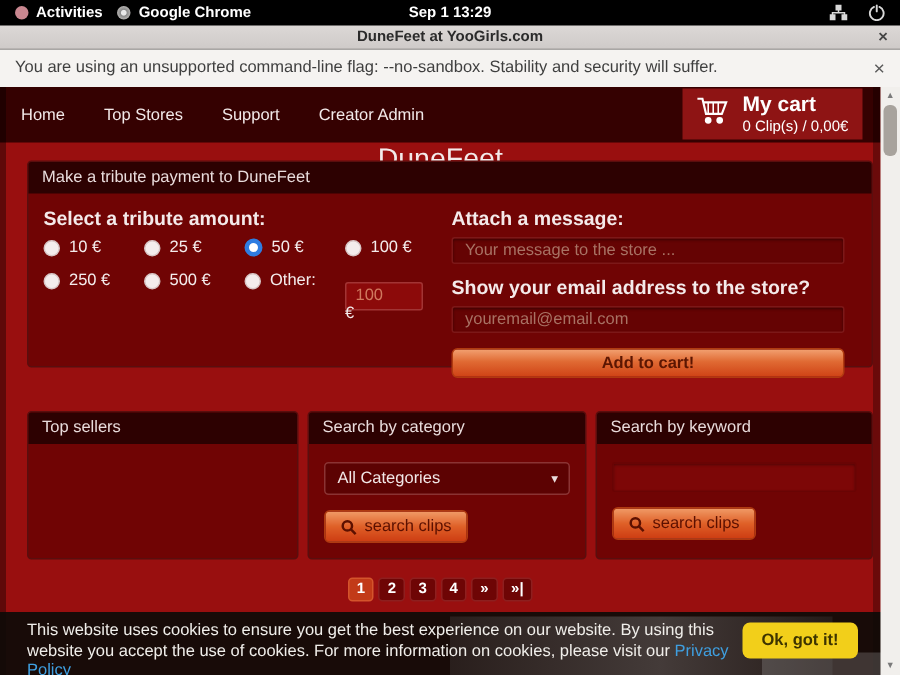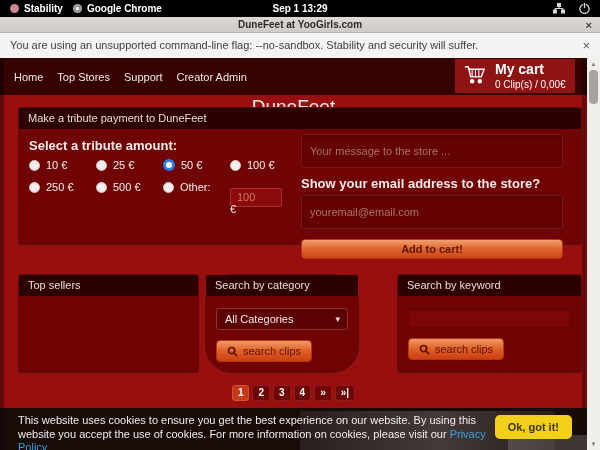--- a/index.html
+++ b/index.html
@@ -36,21 +36,21 @@
   
   .siteheader { position:absolute; left:0; top:0; right:13px; height:37px; background:#350101;
                 display:flex; align-items:center; }
   .logo { margin-left:12px; position:relative; font-style:italic; font-weight:800;
           font-size:21px; letter-spacing:-1px; line-height:37px; white-space:nowrap; width:138px; }
   .logo-yoo { color:#fff; }
   .logo-girls { color:#f15a05; background:linear-gradient(#ff9a00,#d33200);
                 -webkit-background-clip:text; background-clip:text; -webkit-text-fill-color:transparent; }
   .logo-smile { position:absolute; left:4px; top:21px; width:36px; height:11px;
                 border-bottom:3px solid #f06800; border-radius:0 0 50% 50%; }
-  .nav { display:flex; gap:14px; margin-left:14px; font-size:11px; color:#f2e9e9; }
+  .nav { display:flex; gap:26px; margin-left:14px; font-size:11px; color:#f2e9e9; }
   .nav span { cursor:pointer; }
   .cart { position:absolute; right:12px; top:1px; width:120px; height:34px; background:#8e1414;
           display:flex; align-items:center; padding:0 8px; gap:8px; cursor:pointer; }
   .cart-txt { color:#fff; line-height:1.25; }
   .cart-title { font-size:14px; font-weight:bold; }
   .cart-sub { font-size:10px; }
 
   
   .page-title { position:absolute; left:0; right:13px; top:38px; text-align:center;
                 color:#f3eaea; font-size:19px; }
@@ -68,32 +68,32 @@
   .amt { display:flex; align-items:center; gap:6px; cursor:pointer; }
   .amt-l { color:#f4ecec; font-size:11px; font-weight:normal; }
   .radio { width:11px; height:11px; border-radius:50%; background:#f4eded; border:1px solid #d8c6c6; flex:0 0 auto; }
   .radio.checked { width:12px; height:12px; background:#fff; border:3.5px solid #2f7de1; }
   .other-input { grid-column:4; width:52px; height:19px; background:#8c0a0a; border:1px solid #a23434;
                  color:#d0795f; font-size:11px; padding:0 6px; border-radius:2px; font-family:inherit;margin-top:20px; }
   .euro { grid-column:4; color:#f4ecec; font-size:11px; }
 
   .col-right { position:absolute; left:282px; top:26px; width:262px; }
   .txt { width:100%; height:18px; background:#650303; border:1px solid #7c1818; border-radius:2px;
-         color:#e8d9d9; font-size:11px; padding:16px 8px; font-family:inherit;
+         color:#e8d9d9; font-size:11px; padding:0 8px; font-family:inherit;
          box-shadow:inset 0 1px 2px rgba(0,0,0,.4); }
   .txt::placeholder { color:#a87264; opacity:1; }
   .m-label { margin:4px 0 4px; }
   .e-label { margin:8px 0 4px; }
   .btn-add { margin-top:10px; width:100%; height:20px; border:1px solid #b03a10; border-radius:4px;
              background:linear-gradient(#f2a070,#e06a33 45%,#cf4316); color:#5c1602; font-size:11px;
              font-weight:bold; cursor:pointer; font-family:inherit; }
 
   
   .p-sellers { left:18px; top:216px; width:181px; height:99px; }
-  .p-cat     { left:205px; top:216px; width:154px; height:99px;border-radius:27px; }
+  .p-cat     { left:205px; top:216px; width:186px; height:99px; }
   .p-key     { left:397px; top:216px; width:185px; height:99px; }
   .sellers-list { margin:8px 6px 0 24px; color:#f0e4e4; font-size:11px; line-height:14.5px; }
   .sellers-list li { cursor:pointer; }
   .fakeselect { position:relative; margin:12px 10px 0; height:22px; background:#5c0202;
                 border:1px solid #8a3333; border-radius:3px; color:#f2e8e8; font-size:11px;
                 line-height:20px; padding:0 8px; cursor:pointer; }
   .caret { position:absolute; right:7px; top:0; font-size:9px; color:#e9dcdc; }
   .btn-search { display:inline-flex; align-items:center; gap:5px; margin:10px 0 0 10px; height:22px;
                 padding:0 10px; border:1px solid #b03a10; border-radius:4px; color:#5c1000;
                 background:linear-gradient(#f09a66,#df6028 50%,#cd3d12); font-size:11px;
@@ -129,21 +129,21 @@
   .btn-ok { position:absolute; right:28px; top:7px; height:24px; padding:0 13px; background:#f2cf1a;
             border:none; border-radius:5px; color:#3d3400; font-size:11px; font-weight:bold;
             cursor:pointer; z-index:2; font-family:inherit; }
 </style>
 </head>
 <body>
 
 <div class="topbar">
   <div class="tb-item">
     <span class="act-dot"></span>
-    <span>Stability</span>
+    <span>Activities</span>
   </div>
   <div class="tb-item">
     <span class="chrome-ico"></span>
     <span>Google Chrome</span>
   </div>
   <div class="tb-clock">Sep 1  13:29</div>
   <div class="tb-right">
     <span>
       <svg width="12" height="11" viewBox="0 0 12 11">
           <g stroke="#d8d8d8" stroke-width="1" fill="#d8d8d8">
@@ -233,20 +233,21 @@
         </label>
       <label class="amt">
           <span class="radio"></span>
           <span class="amt-l">Other:</span>
         </label>
       <input class="other-input" value="100" style="">
       <span class="euro">€</span>
     </div>
 
     <div class="col-right">
+      <div class="lbl m-label">Attach a message:</div>
       <input class="txt" placeholder="Your message to the store ..." style="">
       <div class="lbl e-label">Show your email address to the store?</div>
       <input class="txt" placeholder="youremail@email.com" style="">
       <button class="btn-add">Add to cart!</button>
     </div>
   </div>
 
   <div class="panel p-sellers">
     <div class="panel-h">Top sellers</div>
   </div>

